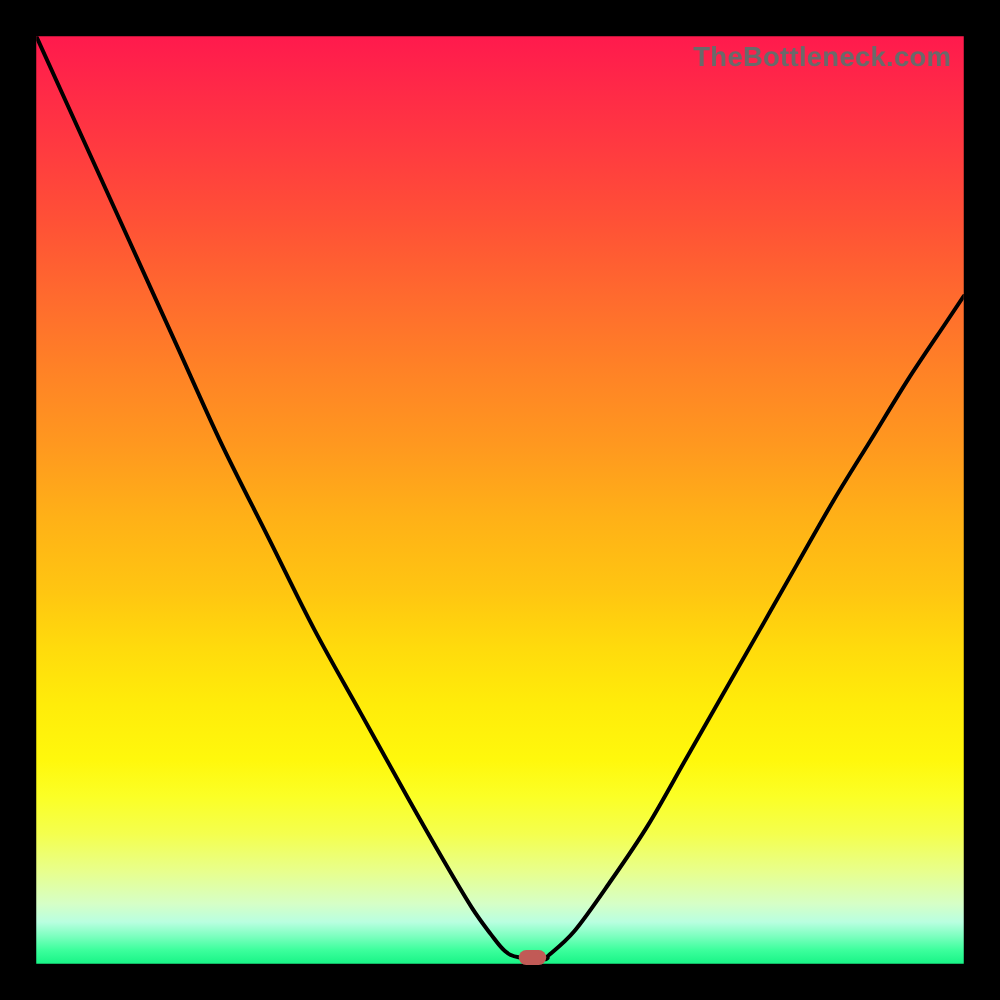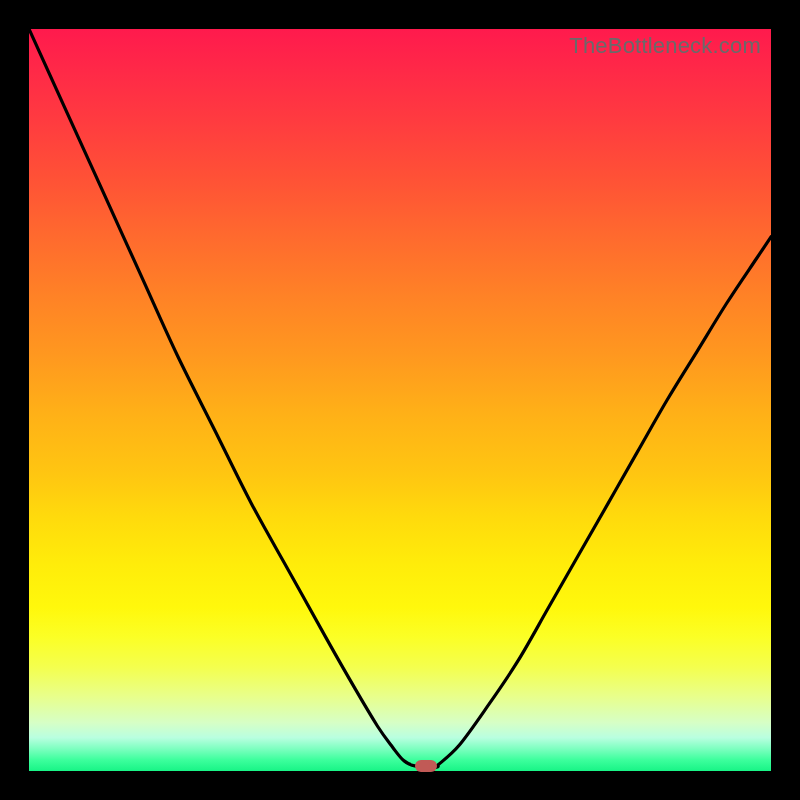--- a/index.html
+++ b/index.html
@@ -45,21 +45,21 @@
       #3dff9d 98.5%,
       #18f486 100%
     );
   }
   .watermark {
     position: absolute;
     top: 4px;
     right: 10px;
     color: #6a6a6a;
     font-size: 22px;
-    font-weight: 400;
+    font-weight: 700;
     letter-spacing: 0.2px;
     user-select: none;
   }
   svg.curve {
     position: absolute;
     left: 0;
     top: 0;
     width: 742px;
     height: 742px;
   }

